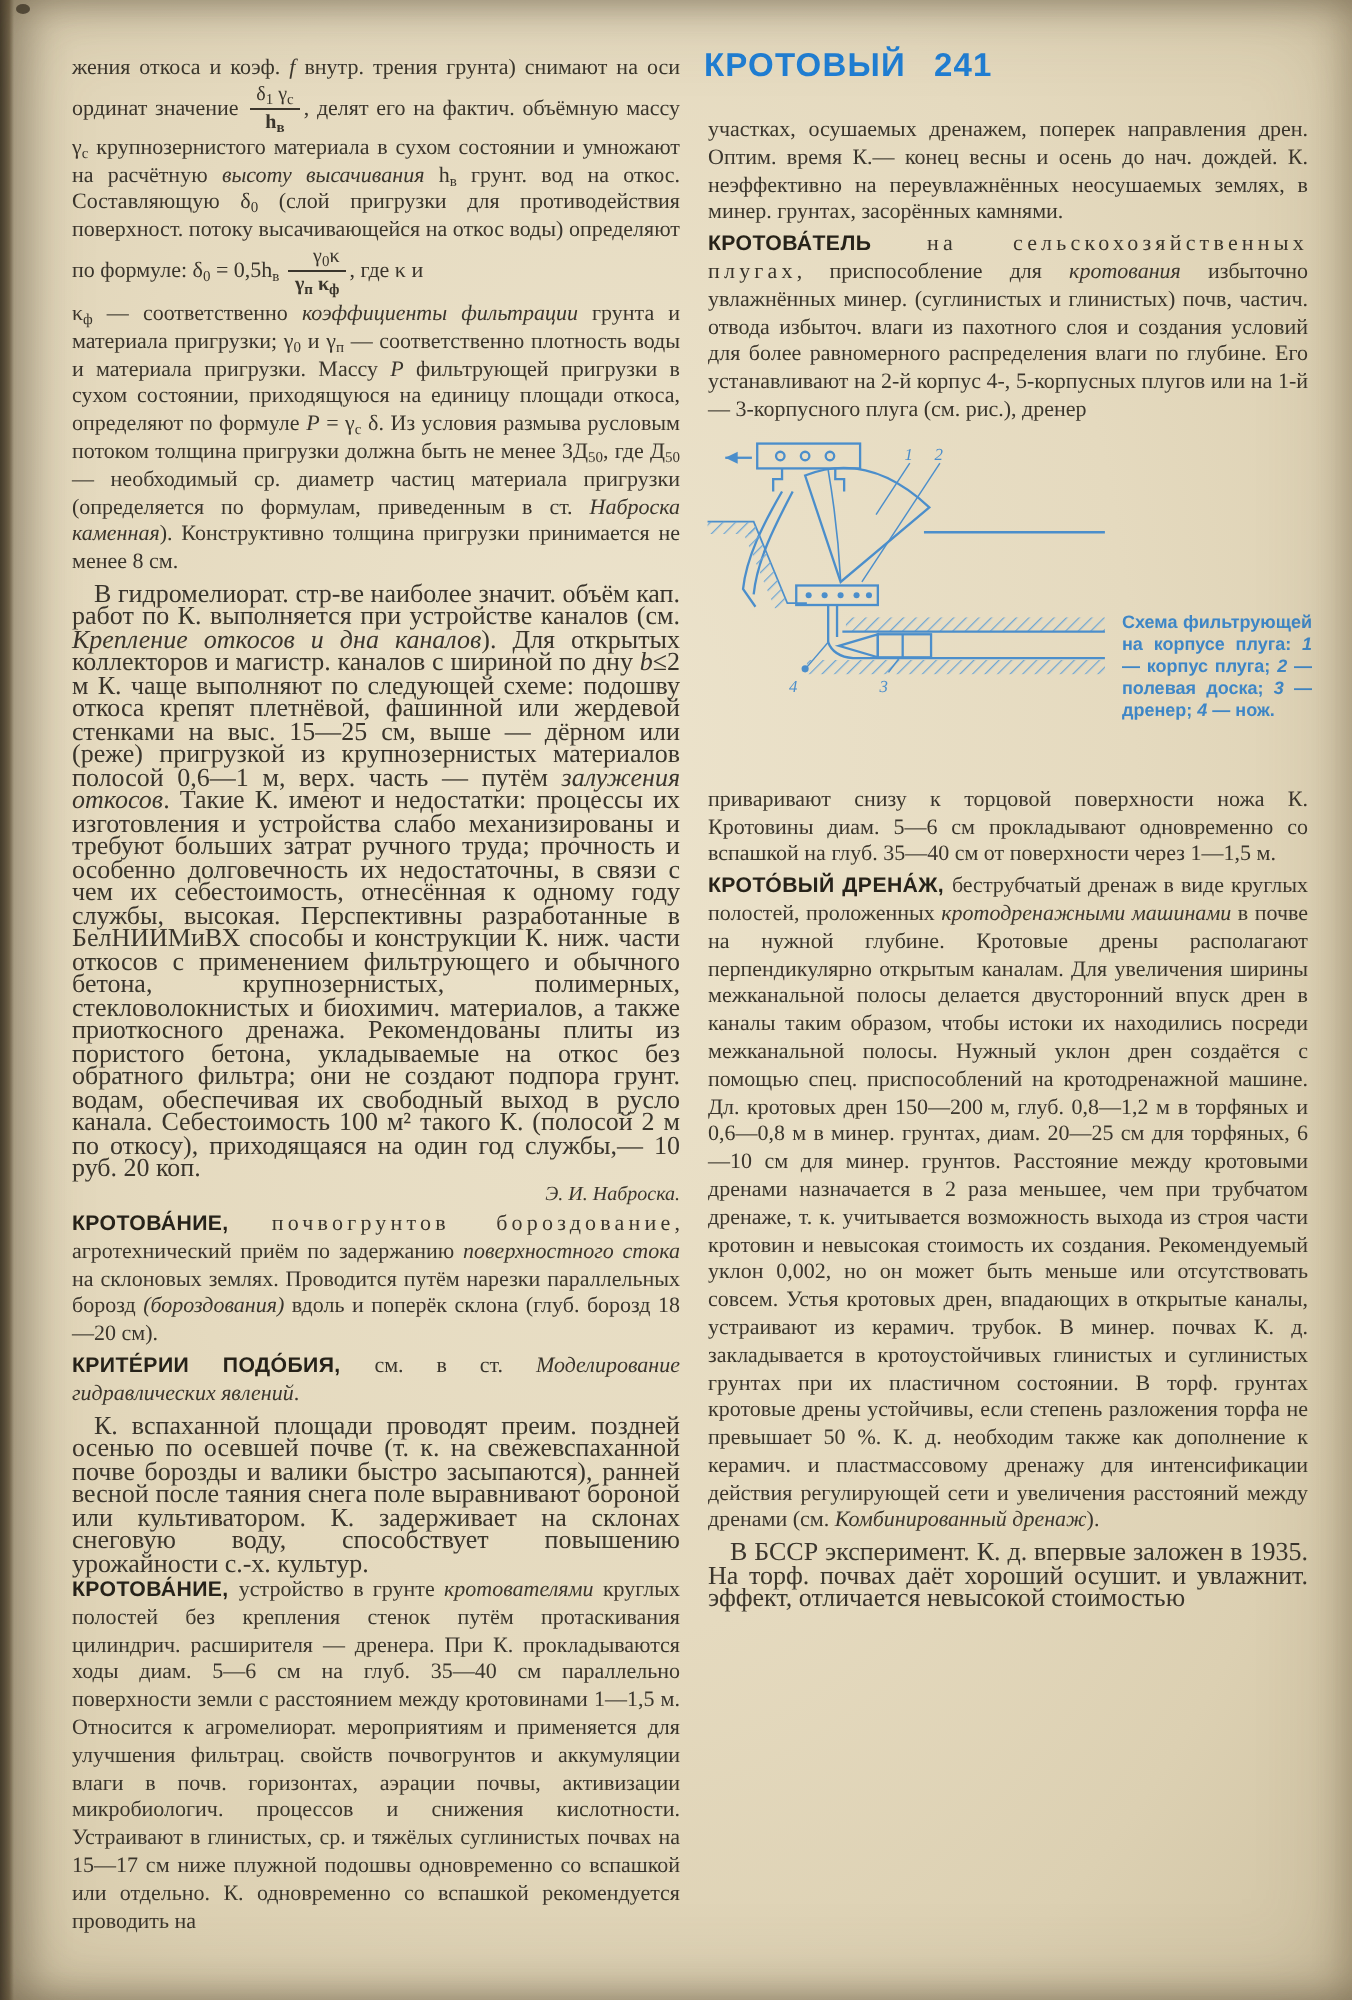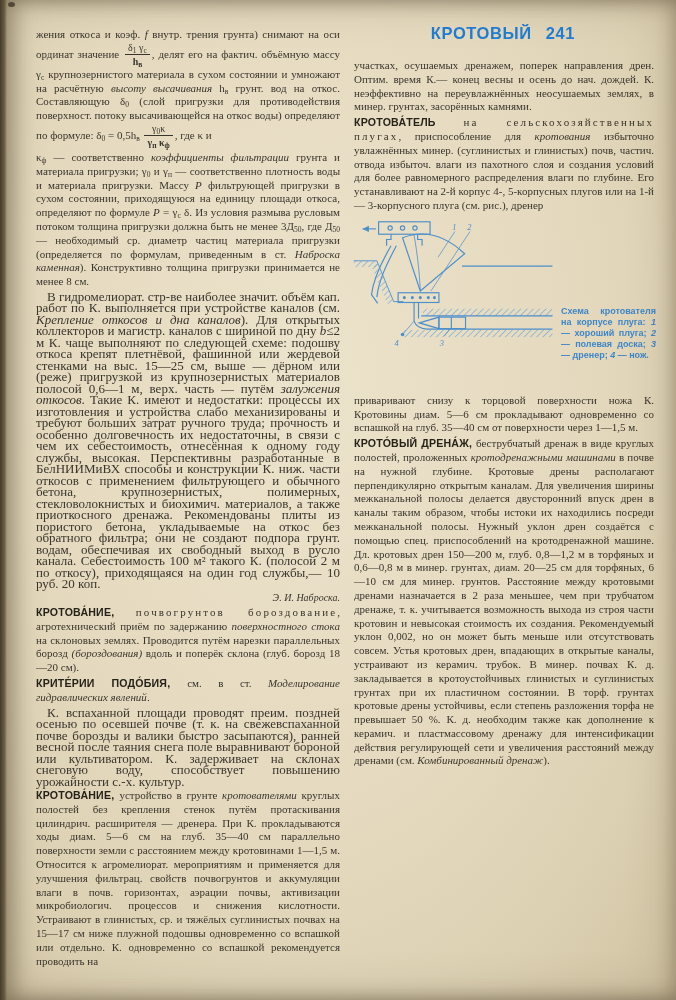--- a/index.html
+++ b/index.html
@@ -7,34 +7,34 @@
     background:radial-gradient(ellipse at 45% 38%, #ece3cc 0%, #e5dabf 50%, #dcd0b2 78%, #cfc2a2 100%);
     font-family:"Liberation Serif",serif;}
   .page::after{content:"";position:absolute;inset:0;pointer-events:none;
     box-shadow:inset 0 0 46px rgba(92,76,48,.28), inset 14px 0 20px rgba(58,48,32,.38), inset -6px 0 14px rgba(92,76,48,.22);}
   .spine-edge{position:absolute;left:0;top:0;width:7px;height:100%;
     background:linear-gradient(to right,#453f33,#8b7d61 65%,rgba(139,125,97,0));}
   .speck{position:absolute;left:8px;top:2px;width:7px;height:5px;background:#2e2a22;border-radius:50%;opacity:.75;}
   .col{position:absolute;top:26px;overflow:hidden;}
   .col-left{left:34px;width:308px;height:966px;}
   .col-right{left:352px;top:22px;width:304px;height:970px;}
-  .running-header{text-align:center;margin:2px 2px 16px 0;
+  .running-header{text-align:left;margin:2px 2px 16px 0;
     font-family:"Liberation Sans",sans-serif;font-weight:bold;font-size:16.5px;
     color:#1f7ed4;letter-spacing:.6px;}
   .running-header .pageno{margin-left:14px;}
   .p{margin:2px;font-size:11px;line-height:13.8px;text-align:justify;color:#3a352c;}
   .p.entry{margin-top:1px;}
   .p.small{font-size:13px;line-height:11.5px;text-indent:11px;}
   .p.author{font-size:10px;line-height:12px;text-align:right;font-style:italic;text-indent:0;margin:1px 2px 2px 0;}
   .p .term{font-family:"Liberation Sans",sans-serif;font-weight:bold;font-size:10.6px;color:#262219;letter-spacing:.2px;}
   .p .spaced{letter-spacing:2.1px;}
   .p i{font-style:italic;}
   sub{font-size:7.5px;line-height:0;vertical-align:-2px;}
   .frac{display:inline-block;vertical-align:middle;text-align:center;font-size:10px;line-height:1.15;margin:0 2px;}
-  .frac .num{display:block;border-bottom:1px solid #3a352c;padding:0 3px 1px;}
+  .frac .num{display:block;border-bottom:1px solid #3a352c;padding:0 3px 1px;text-align:right;}
   .frac .den{display:block;padding:1px 3px 0;font-weight:bold;}
   .figure{display:flex;align-items:flex-start;margin:7px 0 9px;}
   .fig-svg{flex:0 0 auto;}
   .fig-caption{width:97px;margin-left:5px;margin-top:86px;
     font-family:"Liberation Sans",sans-serif;font-weight:bold;font-size:9px;line-height:11px;
     color:#3e86c6;text-align:justify;}
   .fig-caption i{font-style:italic;}
   svg text{font-family:"Liberation Serif",serif;font-style:italic;font-size:9.5px;fill:#4b8ecb;}
 </style>
 </head>
@@ -128,21 +128,22 @@
             <line x1="104" y1="131" x2="110" y2="123"></line>
             <line x1="70" y1="114" x2="58" y2="128"></line>
             <circle cx="57" cy="129" r="2" fill="#4b8ecb" stroke="none"></circle>
           </g>
         </g>
         <text x="113" y="11">1</text>
         <text x="130" y="11">2</text>
         <text x="99" y="142">3</text>
         <text x="48" y="142">4</text>
       </svg>
-      <div class="fig-caption"><span>Схема кротователя на корпусе плуга: </span><i>1</i><span> — хороший плуга; </span><i>2</i><span> — полевая доска; </span><i>3</i><span> — дренер; </span><i>4</i><span> — нож.</span></div>
+      <div class="fig-caption"><span>Схема фильтрующей на корпусе плуга: </span><i>1</i><span> — корпус плуга; </span><i>2</i><span> — полевая доска; </span><i>3</i><span> — дренер; </span><i>4</i><span> — нож.</span></div>
     </div>
 
     <div>
         <p class="p cont"><span>приваривают снизу к торцовой поверхности ножа К. Кротовины диам. 5—6 см прокладывают одновременно со вспашкой на глуб. 35—40 см от поверхности через 1—1,5 м.</span></p>
         <p class="p entry"><b class="term">КРОТО́ВЫЙ ДРЕНА́Ж, </b><span>беструбчатый дренаж в виде круглых полостей, проложенных </span><i>кротодренажными машинами</i><span> в почве на нужной глубине. Кротовые дрены располагают перпендикулярно открытым каналам. Для увеличения ширины межканальной полосы делается двусторонний впуск дрен в каналы таким образом, чтобы истоки их находились посреди межканальной полосы. Нужный уклон дрен создаётся с помощью спец. приспособлений на кротодренажной машине. Дл. кротовых дрен 150—200 м, глуб. 0,8—1,2 м в торфяных и 0,6—0,8 м в минер. грунтах, диам. 20—25 см для торфяных, 6—10 см для минер. грунтов. Расстояние между кротовыми дренами назначается в 2 раза меньшее, чем при трубчатом дренаже, т. к. учитывается возможность выхода из строя части кротовин и невысокая стоимость их создания. Рекомендуемый уклон 0,002, но он может быть меньше или отсутствовать совсем. Устья кротовых дрен, впадающих в открытые каналы, устраивают из керамич. трубок. В минер. почвах К. д. закладывается в кротоустойчивых глинистых и суглинистых грунтах при их пластичном состоянии. В торф. грунтах кротовые дрены устойчивы, если степень разложения торфа не превышает 50 %. К. д. необходим также как дополнение к керамич. и пластмассовому дренажу для интенсификации действия регулирующей сети и увеличения расстояний между дренами (см. </span><i>Комбинированный дренаж</i><span>).</span></p>
+        <p class="p small"><span>В БССР эксперимент. К. д. впервые заложен в 1935. На торф. почвах даёт хороший осушит. и увлажнит. эффект, отличается невысокой стоимостью</span></p>
       </div>
   </div>
 </div>
 
 </body></html>

